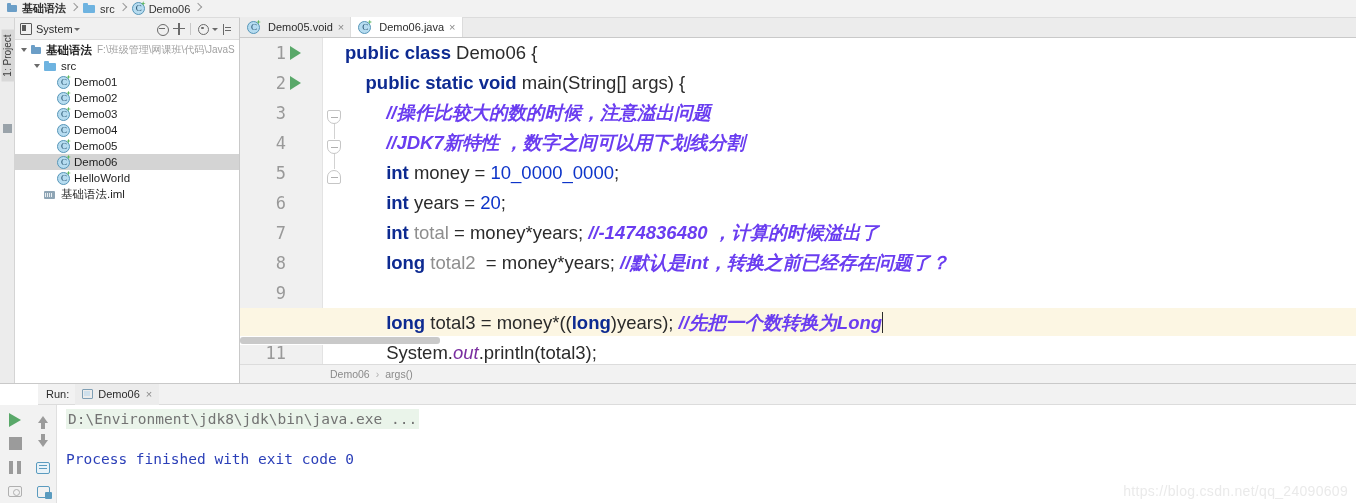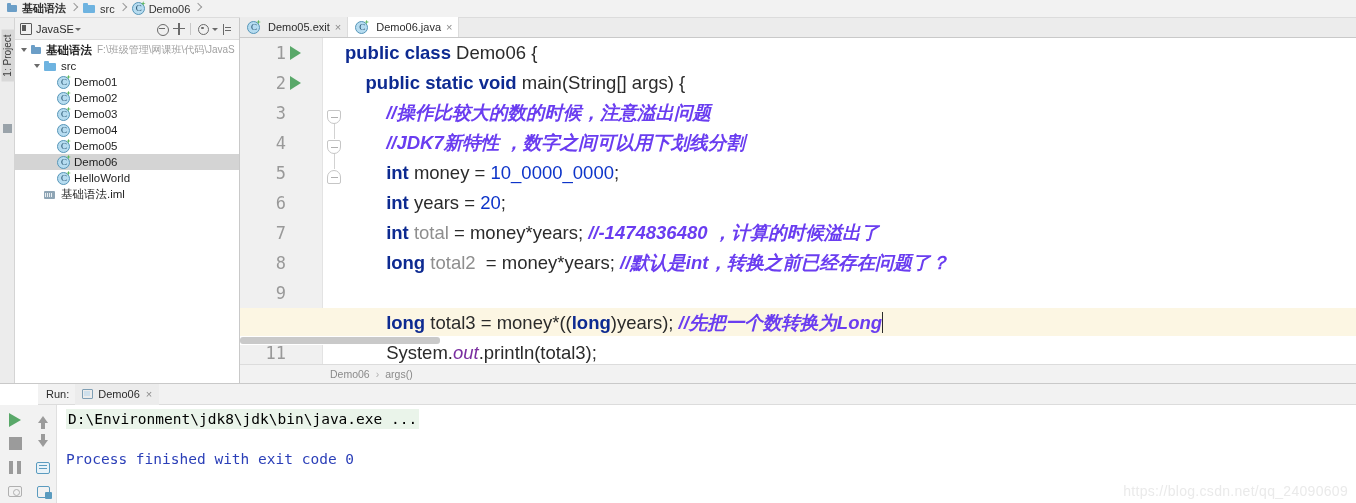--- a/index.html
+++ b/index.html
@@ -206,21 +206,21 @@
   .b-soft::after{content:"";position:absolute;left:2px;top:2px;width:8px;height:1.4px;background:#5a9bbf;box-shadow:0 3px 0 #5a9bbf;}
   .b-export{width:13px;height:12px;border:1.5px solid #5a9bbf;border-radius:2px;position:relative;}
   .b-export::after{content:"";position:absolute;right:-3px;bottom:-2px;width:7px;height:7px;background:#5a9bbf;border-radius:1px;}
 
   #console {
     position:absolute; left:58px; top:21px; right:0; height:99px; background:#ffffff;
     font-family:"DejaVu Sans Mono", monospace; font-size:14.5px;
     padding:4px 0 0 8px;
   }
   .cline { height:20px; line-height:20px; white-space:pre; }
-  .c-cmd { color:#000000; background:#eaf4ea; display:inline-block; padding:0 2px;}
+  .c-cmd { color:#737373; background:#eaf4ea; display:inline-block; padding:0 2px;}
   .c-out { color:#1f1f1f; background:#6b84c4; color:#ffffff; display:inline-block; padding:0 1px;}
   .c-fin { color:#2b3fb8; }
 
   #watermark {
     position:absolute; right:8px; bottom:4px; font-size:14px; color:#eaeaea;
     font-family:"Liberation Sans", sans-serif; letter-spacing:0.3px;
   }
 </style>
 </head>
 <body>
@@ -249,21 +249,21 @@
   </div>
 
   <div id="left-strip">
     <div id="vert-project">1: Project</div>
     <div id="vert-struct"></div>
   </div>
 
   <div id="project-panel">
     <div id="project-header">
       <span class="hdr-ic win"></span>
-      <span class="ph-title">JavaSE</span>
+      <span class="ph-title">System</span>
       <span class="hdr-caret"></span>
       <span class="hdr-spacer"></span>
       <span class="hdr-btn collapse"></span>
       <span class="hdr-btn target"></span>
       <span class="hdr-div"></span>
       <span class="hdr-btn gear"></span>
       <span class="hdr-caret"></span>
       <span class="hdr-btn hide"></span>
     </div>
     <div id="tree">
@@ -345,21 +345,21 @@
       </div>
   </div>
 
   <div id="editor-wrap">
     <div id="tab-bar">
         <div class="etab">
           <span class="ic ic-class">
             <span class="cl">C</span>
             <span class="spark"></span>
           </span>
-          <span class="tname">Demo05.exit</span>
+          <span class="tname">Demo05.void</span>
           <span class="tclose">×</span>
         </div>
         <div class="etab active">
           <span class="ic ic-class">
             <span class="cl">C</span>
             <span class="spark"></span>
           </span>
           <span class="tname">Demo06.java</span>
           <span class="tclose">×</span>
         </div>

